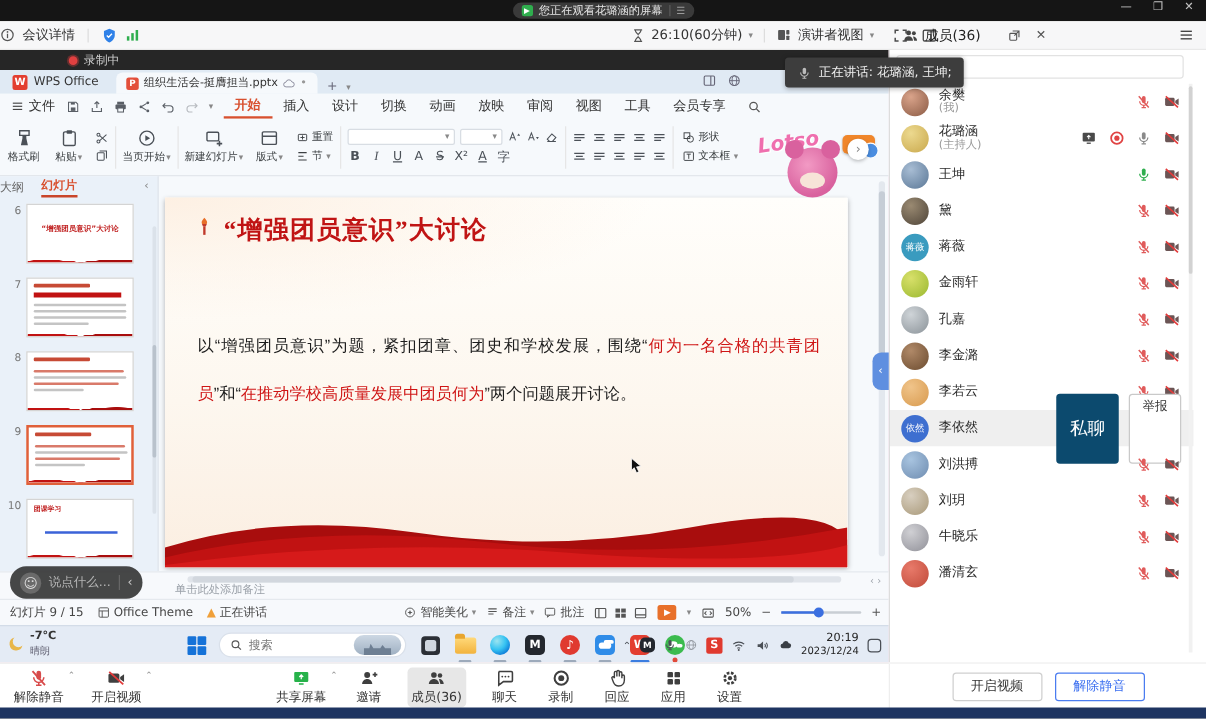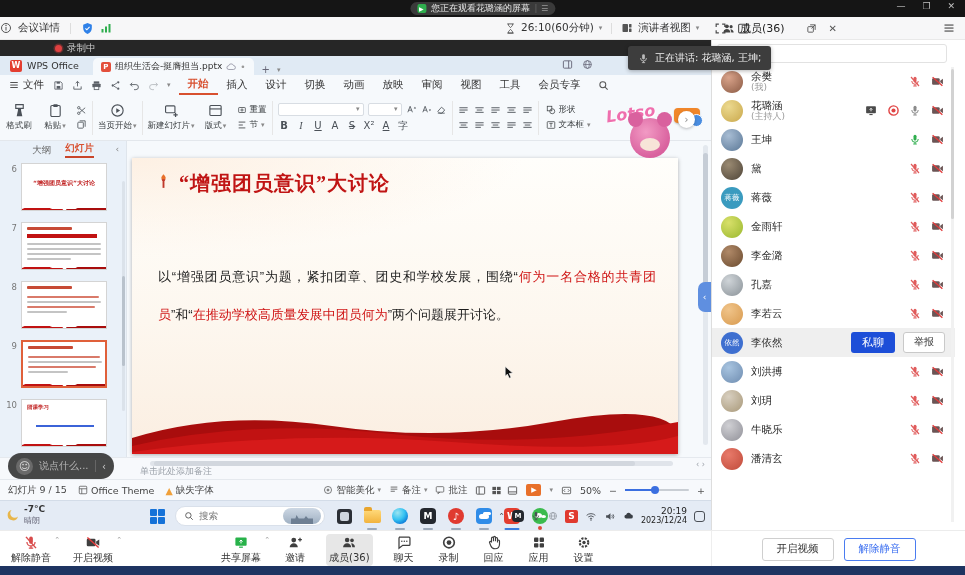--- a/index.html
+++ b/index.html
@@ -85,21 +85,21 @@
 .bear{position:absolute;left:26px;top:14px;width:40px;height:40px;border-radius:50%;background:radial-gradient(circle at 40% 35%,#f29ac4,#d9619e 70%)}
 .bear:before,.bear:after{content:"";position:absolute;top:-6px;width:15px;height:15px;border-radius:50%;background:#d9619e}
 .bear:before{left:-2px}.bear:after{right:-2px}
 .muzzle{position:absolute;left:36px;top:34px;width:20px;height:13px;border-radius:50%;background:#f7e4d8}
 .lotso-badge{position:absolute;right:0;top:4px;width:26px;height:15px;border-radius:4px;background:#f0862a;box-shadow:0 1px 2px rgba(0,0,0,.2)}
 .lotso-badge:after{content:"";position:absolute;right:-3px;bottom:-4px;width:11px;height:11px;border-radius:50%;background:#4a8de0;border:1.5px solid #fff}
 
 
 .wps-work{position:absolute;left:0;top:85px;width:100%;height:316px;display:flex}
 .thumb-panel{width:127px;height:100%;background:#eaf1f9;border-right:1px solid #dfe5ec;position:relative;overflow:hidden}
-.tp-head{display:flex;align-items:center;justify-content:center;gap:14px;height:18px;font-size:9.5px}
+.tp-head{display:flex;align-items:center;gap:14px;height:18px;font-size:9.5px}
 .tp-outline{color:#666}
 .tp-slides{color:#d8502f;font-weight:bold;border-bottom:2px solid #c9452a;padding-bottom:1px}
 .tp-collapse{position:absolute;right:7px;top:3px;color:#888;font-size:9px}
 .thumb-list{position:absolute;left:0;top:22px;width:100%}
 .thumb-row{display:flex;margin-bottom:11px}
 .thumb-num{width:17px;text-align:right;font-size:8.5px;color:#777;margin-right:4px;margin-top:1px}
 .thumb-card{position:relative;width:86px;height:48px;background:#fff;border:1px solid #d4d4d4;overflow:hidden}
 .thumb-card.sel{border:2px solid #e0603a}
 .twave{position:absolute;left:0;bottom:0;width:100%;height:10px;
   background:radial-gradient(90% 130% at 18% 160%,#c11212 60%,transparent 61%),radial-gradient(95% 150% at 85% 170%,#a80d0d 60%,transparent 61%)}
@@ -198,21 +198,21 @@
 .msearch{position:absolute;left:5px;top:4px;right:8px;height:19px;background:#fff;border:1px solid #e2e2e2;border-radius:3px}
 .mlist{position:absolute;left:0;top:27px;width:100%;bottom:0;overflow:hidden}
 .mrow{display:flex;align-items:center;height:29px;padding:0 10px 0 9px}
 .mrow.hover{background:#efefef}
 .avatar{width:22px;height:22px;border-radius:50%;margin-right:8px;flex:0 0 auto;display:flex;align-items:center;justify-content:center;color:#fff;font-size:7.5px;letter-spacing:0}
 .mname{display:flex;flex-direction:column;line-height:11px;min-width:0}
 .mname .n{font-size:10.5px;color:#2a2a2a;white-space:nowrap}
 .mname .tag{font-size:9px;color:#999}
 .mics{margin-left:auto;display:flex;align-items:center;gap:9px}
 .mbtns{margin-left:auto;display:flex;gap:8px}
-.btn-chat{background:#1d4ed8;color:#fff;border-radius:3px;font-size:11px;padding:3px 11px}
+.btn-chat{background:#0c4a6e;color:#fff;border-radius:3px;font-size:14px;padding:19px 11px}
 .btn-report{background:#fff;color:#333;border:1px solid #c9c9c9;border-radius:3px;font-size:10px;padding:2px 10px}
 .mscroll{position:absolute;right:1px;top:27px;width:3px;height:455px;background:#f1f1f1}
 .mscroll i{position:absolute;left:0;top:2px;width:3px;height:150px;background:#d2d2d2;border-radius:2px;display:block}
 
 
 .bottom-band{position:absolute;left:0;top:530px;width:965px;height:36px;background:#fff;border-top:1px solid #ececec}
 .toolbar-left{position:absolute;left:8px;top:3px;display:flex;gap:16px}
 .toolbar-center{position:absolute;left:218px;top:3px;display:flex;gap:17px}
 .tb-item{position:relative;display:flex;flex-direction:column;align-items:center;gap:1px;min-width:28px;padding:1px 3px;border-radius:4px}
 .tb-item.active{background:#e7e7e7}
@@ -784,21 +784,21 @@
             <span class="ic" style="width:10px;height:10px;color:#555">
                 <svg viewBox="0 0 24 24" fill="currentColor">
                   <rect x="3" y="3" width="18" height="18" rx="2" fill="none" stroke="currentColor" stroke-width="1.8"></rect>
                   <path d="M3 9h18M9 9v12" stroke="currentColor" stroke-width="1.8"></path>
                 </svg>
               </span>
             <span>Office Theme</span>
           </span>
           <span class="st-item">
             <span class="warn-tri">▲</span>
-            <span>缺失字体</span>
+            <span>正在讲话</span>
           </span>
         </div>
         <div class="st-right">
           <span class="st-item">
             <span class="ic" style="width:10px;height:10px;color:#555">
                 <svg viewBox="0 0 24 24" fill="currentColor">
                   <circle cx="12" cy="12" r="8.5" fill="none" stroke="currentColor" stroke-width="1.8"></circle>
                   <path d="M12 7l1.4 3.6L17 12l-3.6 1.4L12 17l-1.4-3.6L7 12l3.6-1.4z"></path>
                 </svg>
               </span>
@@ -1147,23 +1147,23 @@
             <span class="ic" style="width:15px;height:13px;color:#6b5555">
               <svg viewBox="0 0 24 24" fill="currentColor">
                 <rect x="2" y="6" width="14" height="12" rx="2"></rect>
                 <path d="M17 10.5l5-3.5v10l-5-3.5z"></path>
                 <line x1="3" y1="4" x2="21" y2="20" stroke="#e23b3b" stroke-width="2.4"></line>
               </svg>
             </span>
           </span>
         </div>
         <div class="mrow">
-          <span class="avatar" style="background:radial-gradient(circle at 35% 30%, #b08968, #6b4b2f)"></span>
+          <span class="avatar" style="background:radial-gradient(circle at 35% 30%, #cfd4d8, #8a9298)"></span>
           <span class="mname">
-            <span class="n">李金潞</span>
+            <span class="n">孔嘉</span>
           </span>
           <span class="mics">
             <span class="ic" style="width:12px;height:13px;color:#e05b5b">
               <svg viewBox="0 0 24 24" fill="currentColor">
                 <rect x="9" y="2.5" width="6" height="11.5" rx="3"></rect>
                 <path d="M5.5 11a6.5 6.5 0 0 0 13 0" fill="none" stroke="currentColor" stroke-width="2"></path>
                 <line x1="12" y1="17.5" x2="12" y2="21" stroke="currentColor" stroke-width="2"></line>
                 <line x1="8.5" y1="21" x2="15.5" y2="21" stroke="currentColor" stroke-width="2"></line>
                 <line x1="4" y1="3" x2="20" y2="21" stroke="currentColor" stroke-width="2.4"></line>
               </svg>
@@ -1171,23 +1171,23 @@
             <span class="ic" style="width:15px;height:13px;color:#6b5555">
               <svg viewBox="0 0 24 24" fill="currentColor">
                 <rect x="2" y="6" width="14" height="12" rx="2"></rect>
                 <path d="M17 10.5l5-3.5v10l-5-3.5z"></path>
                 <line x1="3" y1="4" x2="21" y2="20" stroke="#e23b3b" stroke-width="2.4"></line>
               </svg>
             </span>
           </span>
         </div>
         <div class="mrow">
-          <span class="avatar" style="background:radial-gradient(circle at 35% 30%, #cfd4d8, #8a9298)"></span>
+          <span class="avatar" style="background:radial-gradient(circle at 35% 30%, #b08968, #6b4b2f)"></span>
           <span class="mname">
-            <span class="n">孔嘉</span>
+            <span class="n">李金潞</span>
           </span>
           <span class="mics">
             <span class="ic" style="width:12px;height:13px;color:#e05b5b">
               <svg viewBox="0 0 24 24" fill="currentColor">
                 <rect x="9" y="2.5" width="6" height="11.5" rx="3"></rect>
                 <path d="M5.5 11a6.5 6.5 0 0 0 13 0" fill="none" stroke="currentColor" stroke-width="2"></path>
                 <line x1="12" y1="17.5" x2="12" y2="21" stroke="currentColor" stroke-width="2"></line>
                 <line x1="8.5" y1="21" x2="15.5" y2="21" stroke="currentColor" stroke-width="2"></line>
                 <line x1="4" y1="3" x2="20" y2="21" stroke="currentColor" stroke-width="2.4"></line>
               </svg>

